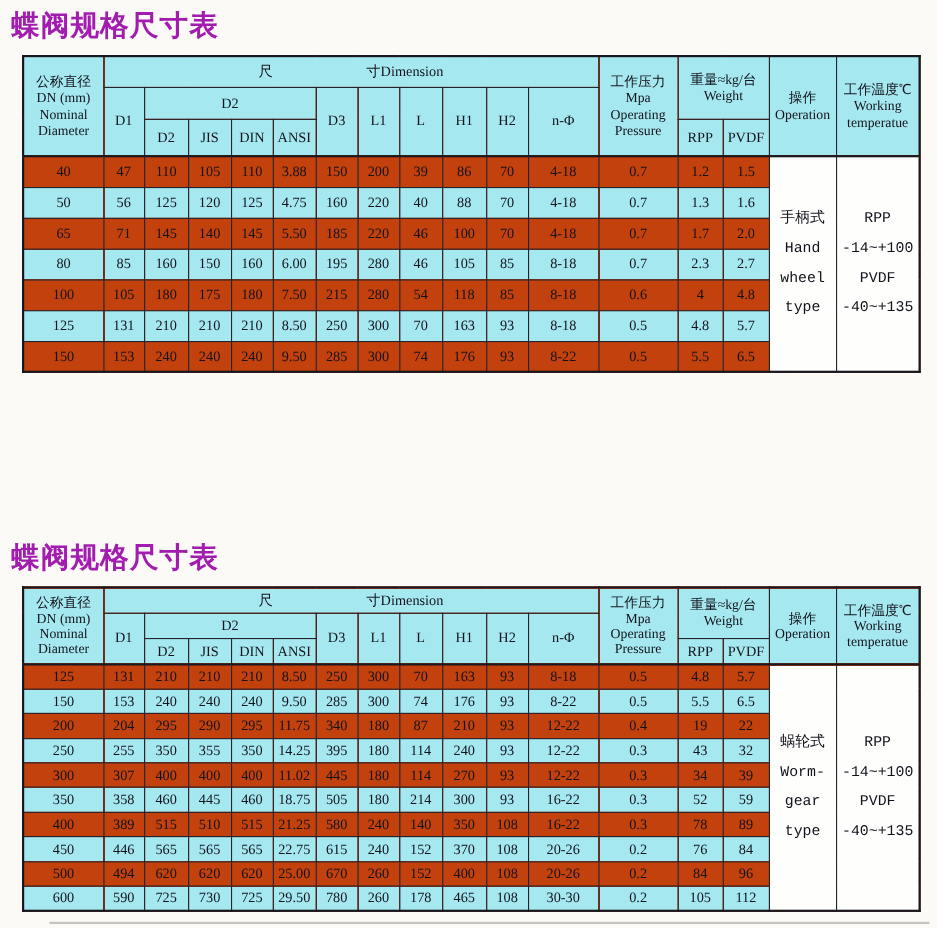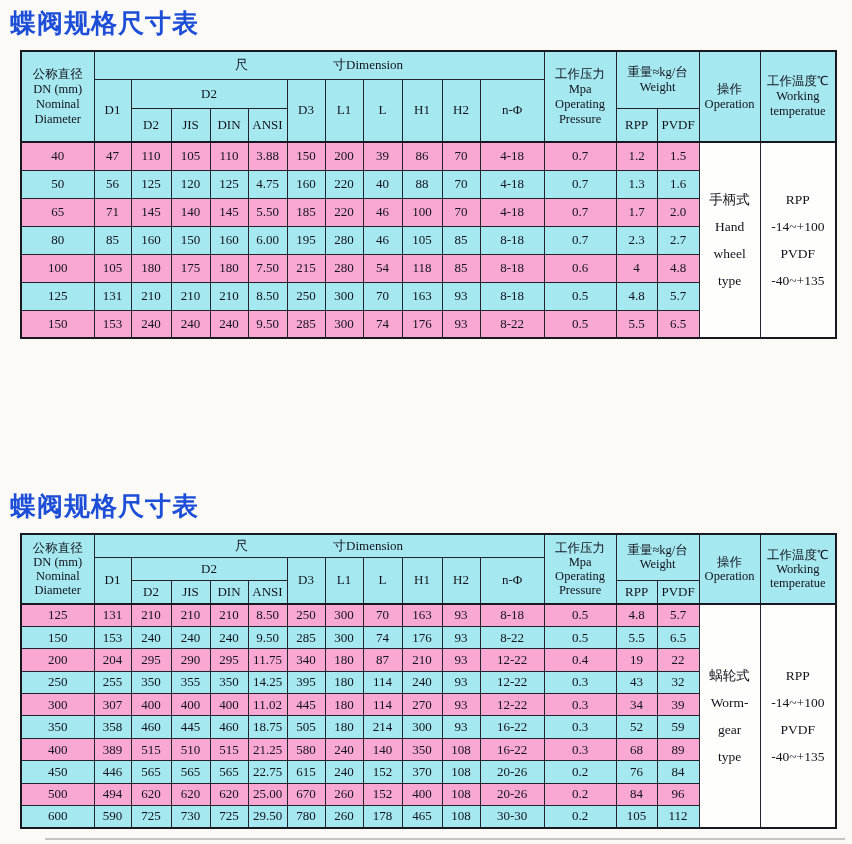--- a/index.html
+++ b/index.html
@@ -8,46 +8,46 @@
     background: #fbfaf6;
     font-family: "Liberation Serif", serif;
     color: #12121c;
     position: relative;
     overflow: hidden;
   }
   .doc-title {
     font-size: 26px;
     font-weight: bold;
     letter-spacing: 1px;
-    color: #1d4ed8;
+    color: #a21caf;
     margin-left: 10px;
   }
   .title-1 { padding-top: 6px; }
   .title-2 { margin-top: 150px; }
   .spec-table {
     border-collapse: collapse;
     table-layout: fixed;
     width: 815px;
     margin: 9px 0 0 20px;
-    background: #f9a8d4;
+    background: #c2410c;
     border: 2px solid #181820;
   }
   .spec-table th, .spec-table td {
     border: 1px solid #23232e;
     text-align: center;
     vertical-align: middle;
     font-size: 13px;
     font-weight: normal;
     overflow: hidden;
     padding: 0;
   }
   .spec-table thead { border-bottom: 2px solid #181820; }
   .spec-table thead th { background: #a5e8ef; }
   .spec-table tbody tr.shaded td { background: #a5e8ef; }
-  .spec-table tbody td.merged-cell { background: #fefefc; }
+  .spec-table tbody td.merged-cell { background: #fefefc; font-family: Liberation Mono, monospace; }
   .hdr-line { line-height: 15px; font-size: 12.5px; }
   .t2 .hdr-line { line-height: 14px; font-size: 12.5px; }
   .dim-cell-inner { display: flex; justify-content: center; align-items: center; }
   .dim-gap { margin-right: 85px; }
   .t1 thead tr.hr1 { height: 28px; }
   .t1 thead tr.hr2 { height: 29px; }
   .t1 thead tr.hr3 { height: 34px; }
   .t1 tbody tr { height: 28px; }
   .t2 thead tr.hr1 { height: 23px; }
   .t2 thead tr.hr2 { height: 23px; }
@@ -491,21 +491,21 @@
         <td>510</td>
         <td>515</td>
         <td>21.25</td>
         <td>580</td>
         <td>240</td>
         <td>140</td>
         <td>350</td>
         <td>108</td>
         <td>16-22</td>
         <td>0.3</td>
-        <td>68</td>
+        <td>78</td>
         <td>89</td>
       </tr>
       <tr class="shaded">
         <td>450</td>
         <td>446</td>
         <td>565</td>
         <td>565</td>
         <td>565</td>
         <td>22.75</td>
         <td>615</td>

